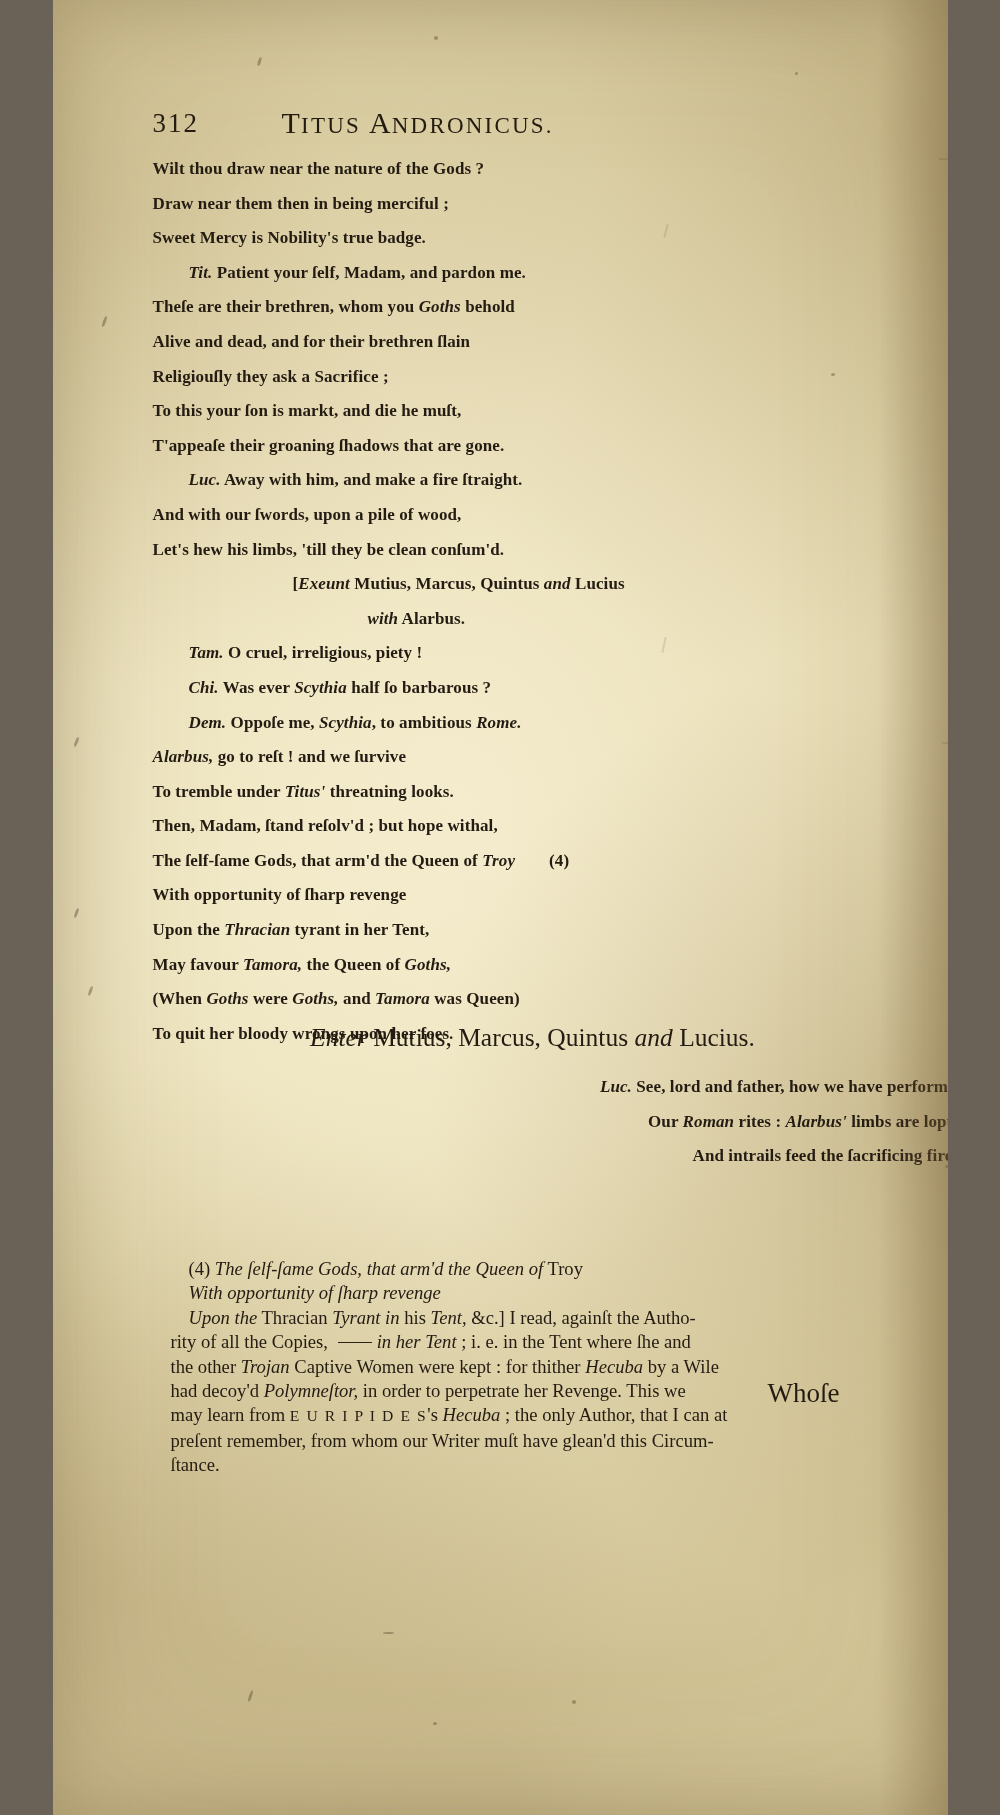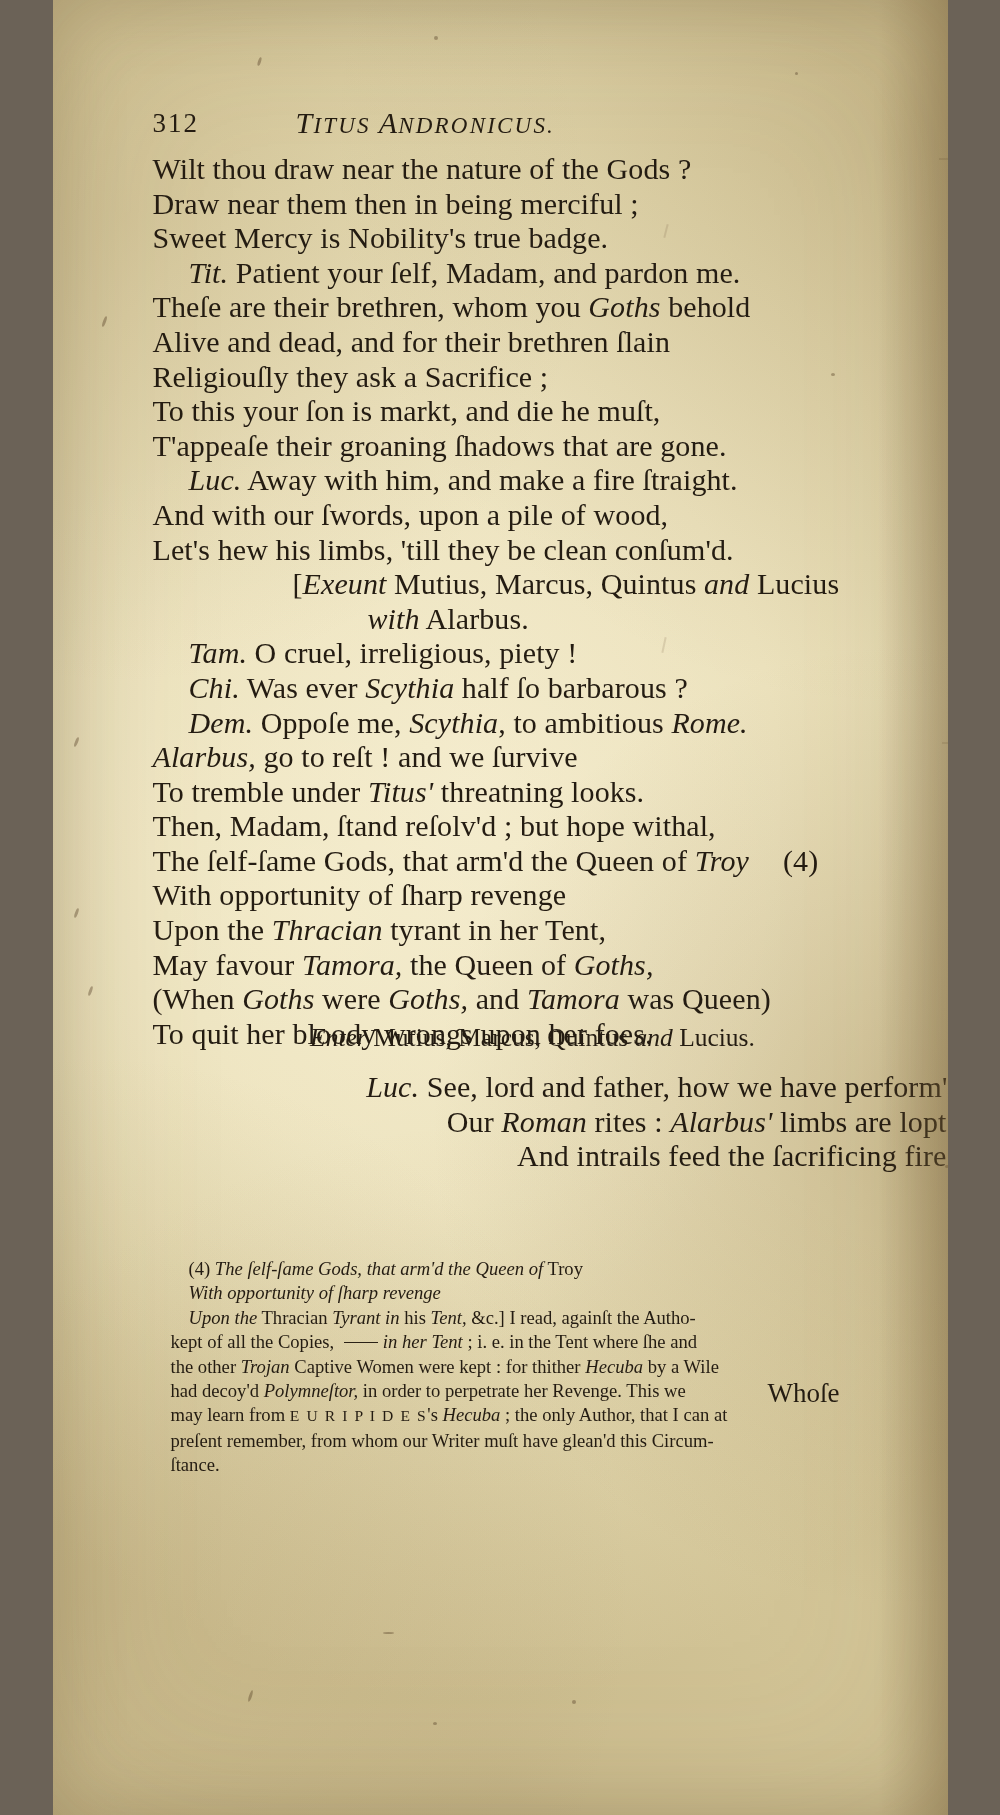--- a/index.html
+++ b/index.html
@@ -61,47 +61,47 @@
   .folio {
     position: absolute;
     left: 0;
     top: 0;
     font-size: 27px;
     letter-spacing: 2px;
     font-family: "Liberation Serif", serif;
   }
   .running-title {
     position: absolute;
-    left: 143px;
+    left: 129px;
     top: -2px;
     font-size: 30px;
     letter-spacing: 1.2px;
     white-space: nowrap;
-    font-style: italic;
   }
   .running-title .cap {
     font-size: 30px;
   }
   .running-title .sc {
     font-size: 23px;
     letter-spacing: 2.2px;
   }
 
   
   .body-block {
     position: absolute;
     left: 100px;
     top: 152px;
     width: 810px;
   }
   .ln {
-    font-size: 30px;
+    font-size: 17px;
     line-height: 34.6px;
     white-space: nowrap;
     letter-spacing: .1px;
+    font-weight: bold;
   }
   .ln.indent { padding-left: 36px; }
   .ln.sd-a { padding-left: 140px; }
   .ln.sd-b { padding-left: 215px; }
   .it { font-style: italic; }
   .note-ref {
     display: inline-block;
     margin-left: 34px;
     font-style: normal;
   }
@@ -239,21 +239,21 @@
     <div class="body-block2">
       <div class="ln indent"><span class="it">Luc.</span> See, lord and father, how we have perform'd</div>
       <div class="ln">Our <span class="it">Roman</span> rites : <span class="it">Alarbus'</span> limbs are lopt ;</div>
       <div class="ln">And intrails feed the ſacrificing fire ;</div>
     </div>
 
     <div class="footnote">
       <div class="fn-line ind"><span>(4)</span><span class="it"> The ſelf-ſame Gods,  that arm'd the Queen of</span><span> Troy</span></div>
       <div class="fn-line ind"><span class="it">With opportunity of  ſharp  revenge</span></div>
       <div class="fn-line ind"><span class="it">Upon the</span><span> Thracian </span><span class="it">Tyrant</span><span class="it"> in</span><span> his </span><span class="it">Tent,</span><span> &amp;c.] I read, againſt the Autho-</span></div>
-      <div class="fn-line"><span>kept of all the Copies, </span><span class="fn-rule"></span><span class="it">in her</span><span class="it"> Tent</span><span> ; i. e. in the Tent where ſhe and</span></div>
+      <div class="fn-line"><span>rity of all the Copies, </span><span class="fn-rule"></span><span class="it">in her</span><span class="it"> Tent</span><span> ; i. e. in the Tent where ſhe and</span></div>
       <div class="fn-line"><span>the other </span><span class="it">Trojan</span><span> Captive Women were kept : for thither </span><span class="it">Hecuba</span><span> by a Wile</span></div>
       <div class="fn-line"><span>had decoy'd </span><span class="it">Polymneſtor,</span><span> in order to perpetrate her Revenge.   This we</span></div>
       <div class="fn-line"><span>may learn from </span><span class="fn-sc">E U R I P I D E S</span><span>'s </span><span class="it">Hecuba</span><span> ; the only Author, that I can at</span></div>
       <div class="fn-line">preſent remember, from whom our Writer muſt have glean'd this Circum-</div>
       <div class="fn-line">ſtance.</div>
     </div>
 
     <div class="catchword">Whoſe</div>
 
   </div>

